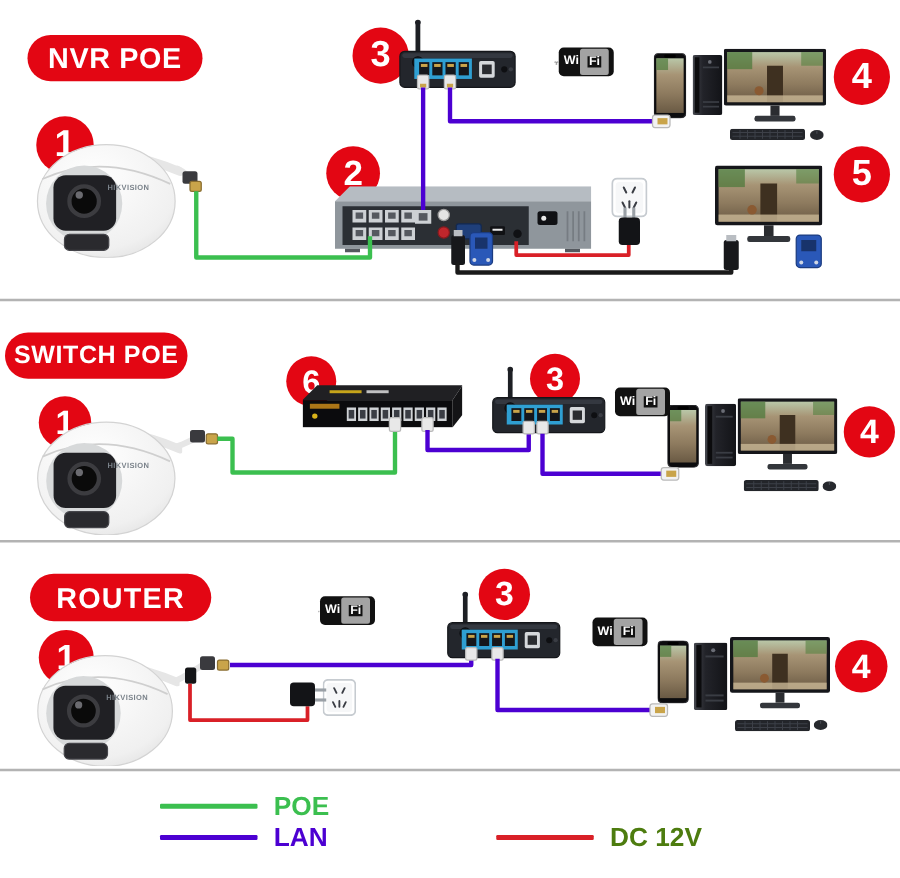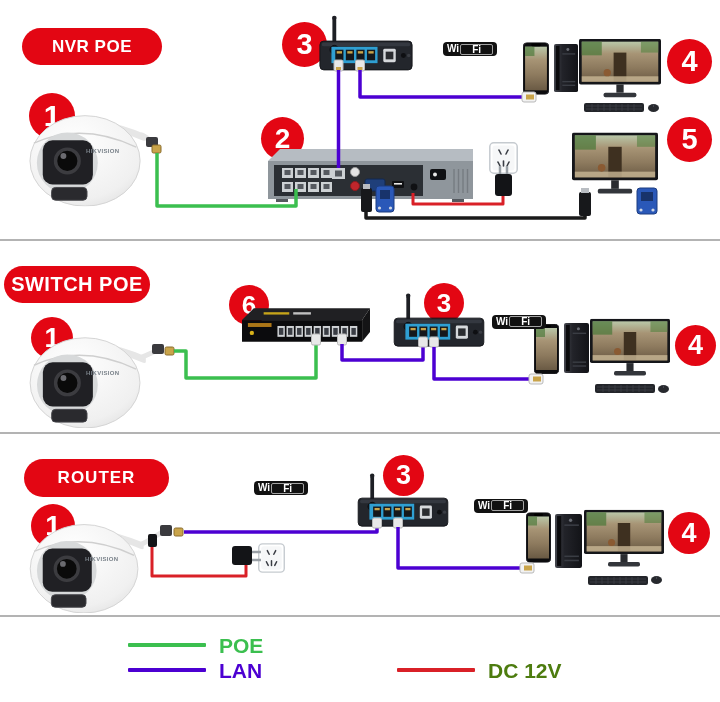--- a/index.html
+++ b/index.html
@@ -1,32 +1,32 @@
 <!DOCTYPE html>
 <html><head>
 <meta charset="utf-8">
 <style>
   html,body{margin:0;padding:0;background:#fff;}
   #stage{position:relative;width:720px;height:702px;background:#fff;overflow:hidden;
          font-family:"Liberation Sans",sans-serif;}
   .divider{position:absolute;left:0;width:720px;height:2px;background:#a6a6a6;opacity:.85;}
   .pill{position:absolute;background:#e30613;color:#fff;border-radius:19px;
         display:flex;align-items:center;justify-content:center;
-        font-weight:bold;font-size:17px;letter-spacing:.5px;}
+        font-weight:bold;font-size:23px;letter-spacing:.5px;}
   .num{position:absolute;background:#e30613;color:#fff;border-radius:50%;
        display:flex;align-items:center;justify-content:center;font-weight:bold;}
   .dev{position:absolute;display:block;}
   .cables{position:absolute;left:0;top:0;z-index:6;pointer-events:none;}
   .cam-brand{position:absolute;z-index:7;font-size:6px;font-weight:bold;color:#7a828a;letter-spacing:.3px;}
   
   .wifi{position:absolute;display:flex;flex-direction:row;align-items:center;z-index:5;}
   .wifi svg{display:block;}
   .wifi-badge{background:#111;color:#fff;border-radius:4px;font-weight:bold;font-size:10px;
               padding:1px 4px;line-height:12px;margin-top:-2px;display:flex;gap:1px;align-items:center;}
-  .wifi-badge .fi{border:1px solid #a3a3a3;border-radius:2px;padding:0 11px;line-height:9px;}
+  .wifi-badge .fi{border:6px solid #a3a3a3;border-radius:2px;padding:0 1px;line-height:9px;}
   
   .legend-row{position:absolute;display:flex;align-items:center;gap:13px;height:18px;}
   .swatch{width:78px;height:4px;border-radius:1px;}
   .sw-poe{background:#3bbf4f}.sw-lan{background:#4c00d2}.sw-hdmi{background:#1a1a1a}.sw-dc{background:#d92027}
   .legend-label{font-size:21px;font-weight:bold;line-height:21px;}
   .c-poe{color:#3bbf4f}.c-lan{color:#4c00d2}.c-hdmi{color:#1a1a1a}.c-dc{color:#4d7c0f}
 </style>
 </head>
 <body>
 

